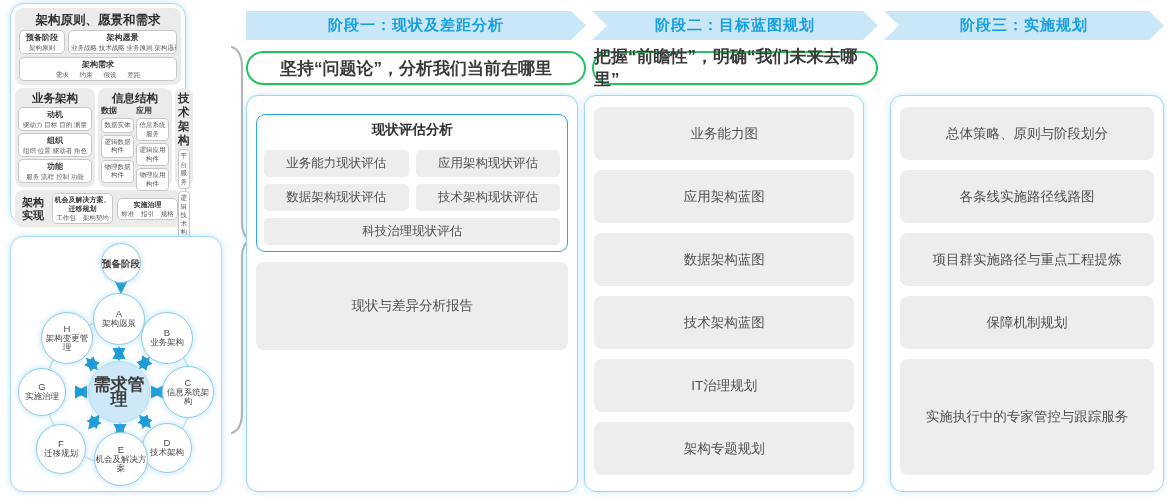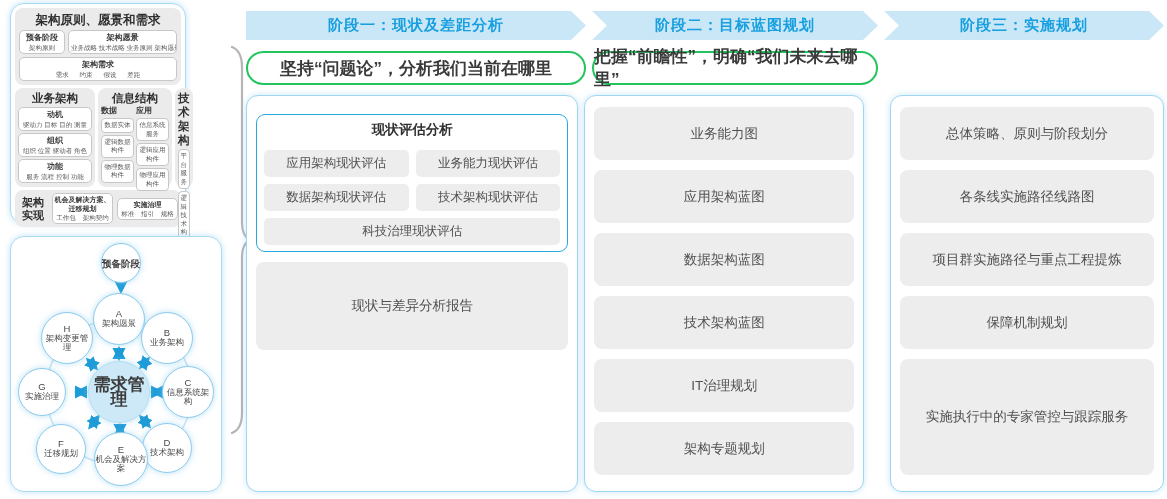--- a/index.html
+++ b/index.html
@@ -256,22 +256,22 @@
       <div class="subbox sb-2">把握“前瞻性”，明确“我们未来去哪里”</div>
     </div>
 
     <div class="panels-row">
 
       <div class="cpanel cp-1">
 
         <div class="bluebox assess">
           <div class="bb-title">现状评估分析</div>
           <div class="grid2">
+            <div class="gitem">业务能力现状评估</div>
             <div class="gitem">应用架构现状评估</div>
-            <div class="gitem">业务能力现状评估</div>
             <div class="gitem">数据架构现状评估</div>
             <div class="gitem">技术架构现状评估</div>
             <div class="gitem span2">科技治理现状评估</div>
           </div>
         </div>
 
         <div class="report">现状与差异分析报告</div>
       </div>
 
       <div class="cpanel cp-2">

